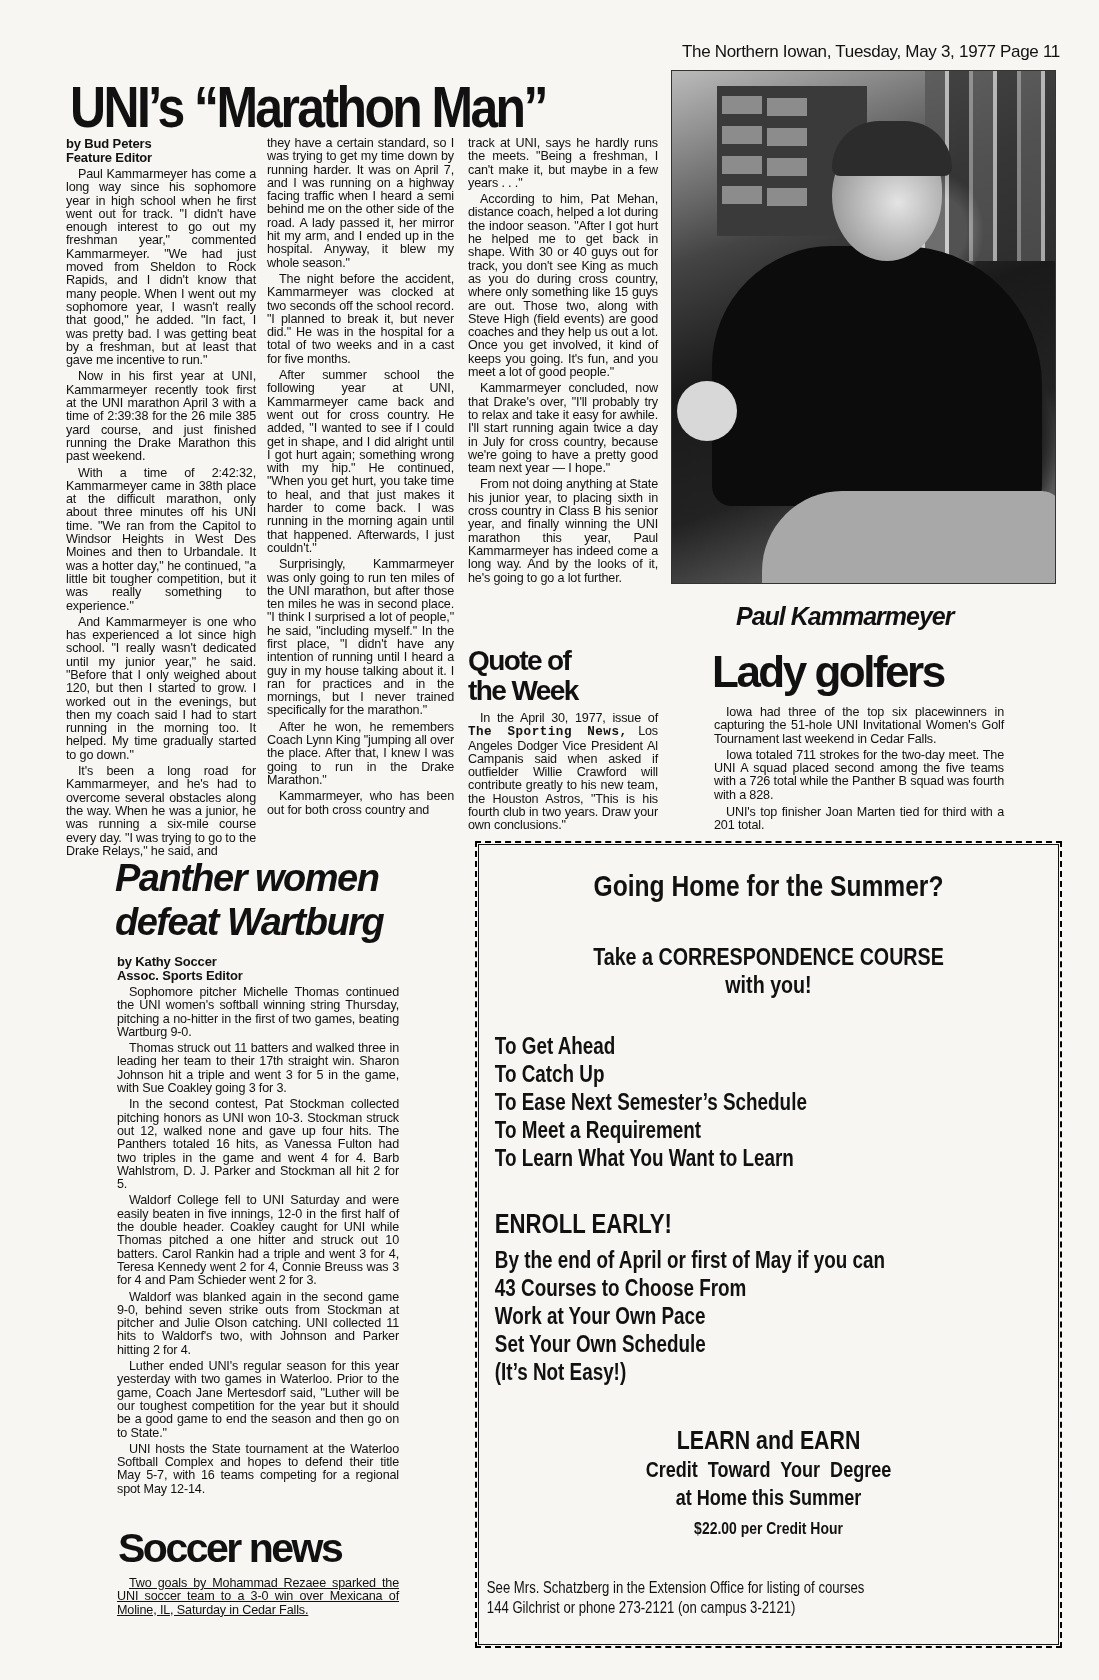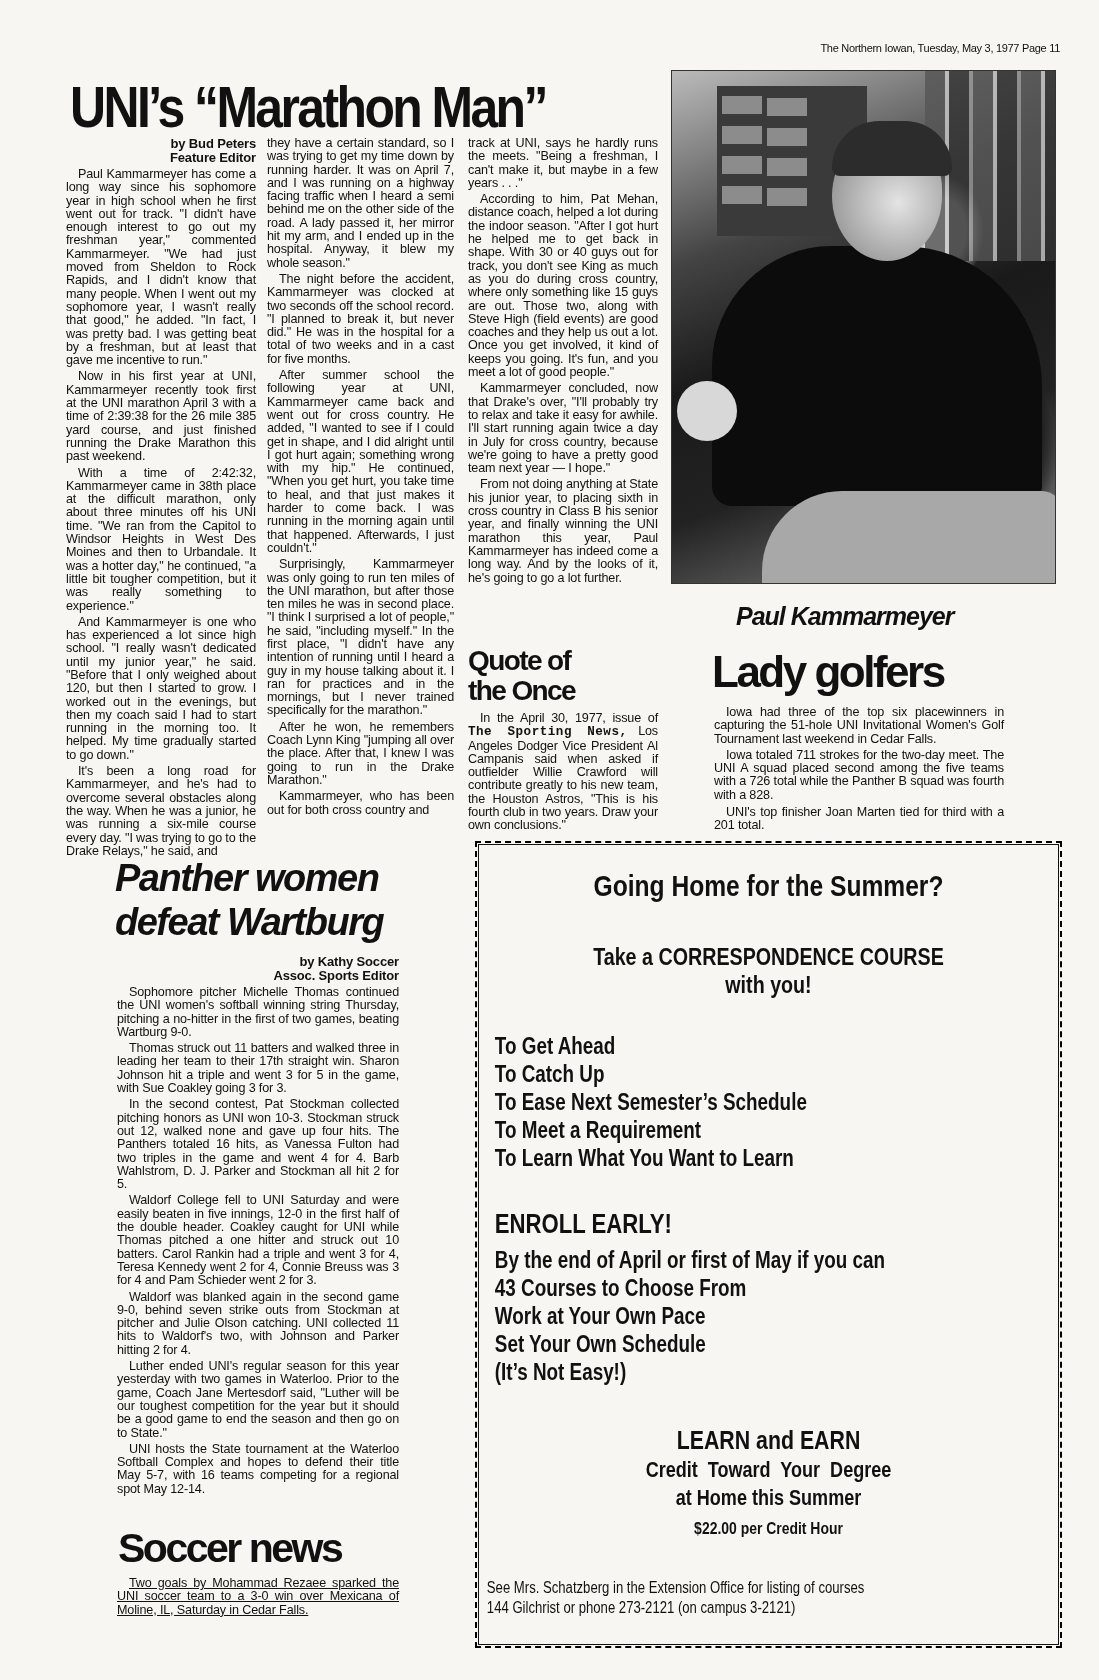--- a/index.html
+++ b/index.html
@@ -1,25 +1,25 @@
 <!DOCTYPE html>
 <html><head>
 <meta charset="utf-8">
 <style>
   * { box-sizing: border-box; margin: 0; padding: 0; }
   html, body { width: 1099px; height: 1680px; background: #f7f6f3; overflow: hidden; }
   body { position: relative; font-family: "Liberation Sans", sans-serif; color: #111; }
 
-  .folio { position: absolute; top: 42px; right: 39px; font-size: 11px; letter-spacing: -0.3px; font-family: "Liberation Sans", sans-serif; }
+  .folio { position: absolute; top: 42px; right: 39px; font-size: 17px; letter-spacing: -0.3px; font-family: "Liberation Sans", sans-serif; }
 
   .headline-main { position: absolute; left: 70px; top: 78px; font-size: 58px; font-weight: bold; letter-spacing: -3px; transform: scaleX(0.86); transform-origin: left top; line-height: 1; white-space: nowrap; }
 
   .col { position: absolute; font-size: 12.6px; line-height: 13.3px; text-align: justify; letter-spacing: -0.15px; }
   .col p { text-indent: 12px; margin-bottom: 3px; }
-  .byline { text-align: right; font-weight: bold; font-size: 13px; line-height: 14px; margin-bottom: 3px; }
+  .byline { text-align: left; font-weight: bold; font-size: 13px; line-height: 14px; margin-bottom: 3px; }
 
   .photo { position: absolute; left: 671px; top: 70px; width: 385px; height: 514px; background:
       radial-gradient(ellipse 60px 80px at 270px 160px, #cfcfcf 0 40%, transparent 70%),
       radial-gradient(ellipse 180px 180px at 250px 380px, #0b0b0b 0 60%, transparent 75%),
       linear-gradient(160deg, #bbb 0%, #444 30%, #1a1a1a 50%, #222 70%, #8a8a8a 100%);
       border: 1px solid #333; overflow: hidden; }
   .photo .board { position: absolute; left: 45px; top: 15px; width: 150px; height: 150px; background: #3a3a3a; }
   .photo .board i { position: absolute; width: 40px; height: 18px; background: #8c8c8c; }
   .photo .posters { position: absolute; right: 0; top: 0; width: 130px; height: 190px; background: repeating-linear-gradient(90deg,#555 0 20px,#ccc 20px 24px,#333 24px 44px,#999 44px 48px); opacity: .8; }
   .photo .face { position: absolute; left: 160px; top: 60px; width: 110px; height: 130px; border-radius: 50% 45% 50% 50%; background: radial-gradient(circle at 60% 55%, #e4e4e4, #9a9a9a 70%); }
@@ -93,21 +93,21 @@
   <div class="sweater"></div>
   <div class="face"></div>
   <div class="hair"></div>
   <div class="pants"></div>
   <div class="hand"></div>
 </div>
 <div class="caption">Paul Kammarmeyer</div>
 
 <div class="quote-head">
   <div>Quote of</div>
-  <div>the Once</div>
+  <div>the Week</div>
 </div>
 <div class="col" style="left:468px; top:712px; width:190px;">
   <p><span>In the April 30, 1977, issue of </span><span class="sporting">The Sporting News,</span><span> Los Angeles Dodger Vice President Al Campanis said when asked if outfielder Willie Crawford will contribute greatly to his new team, the Houston Astros, "This is his fourth club in two years. Draw your own conclusions."</span></p>
 </div>
 
 <div class="golf-head">Lady golfers</div>
 <div class="col" style="left:714px; top:706px; width:290px;">
   <p>Iowa had three of the top six placewinners in capturing the 51-hole UNI Invitational Women's Golf Tournament last weekend in Cedar Falls.</p>
   <p>Iowa totaled 711 strokes for the two-day meet. The UNI A squad placed second among the five teams with a 726 total while the Panther B squad was fourth with a 828.</p>
   <p style="margin-top:4px">UNI's top finisher Joan Marten tied for third with a 201 total.</p>

